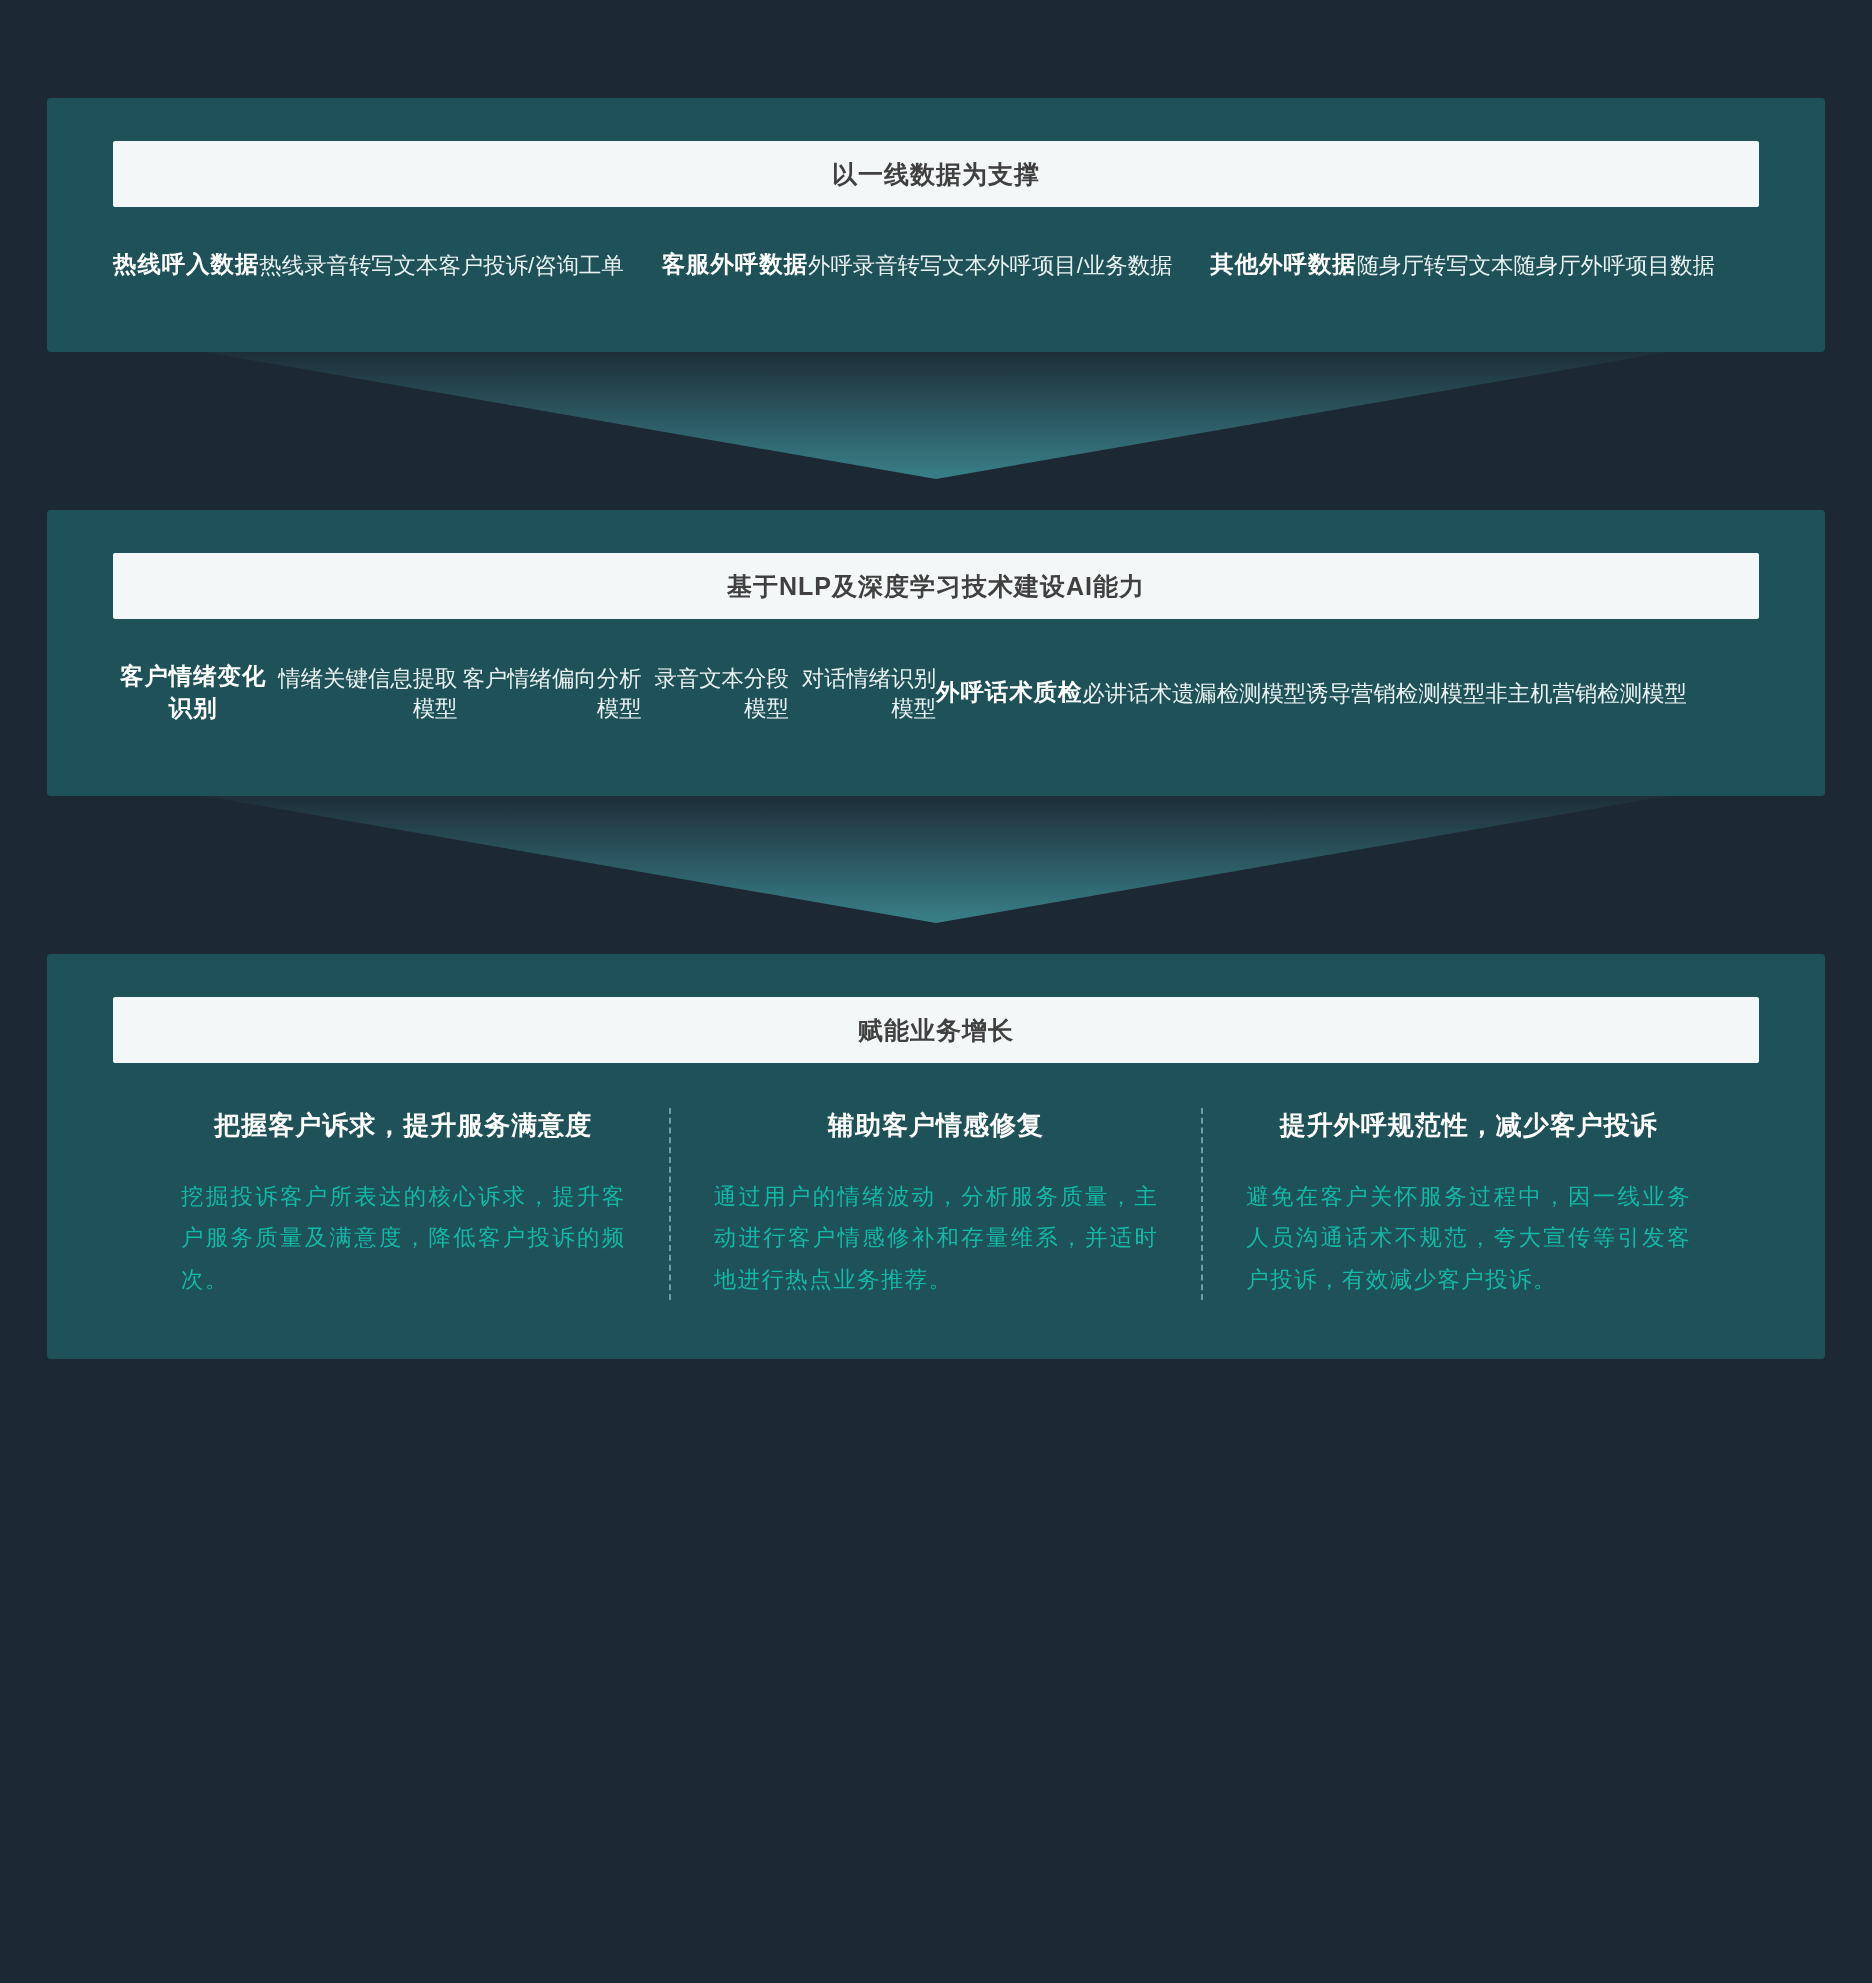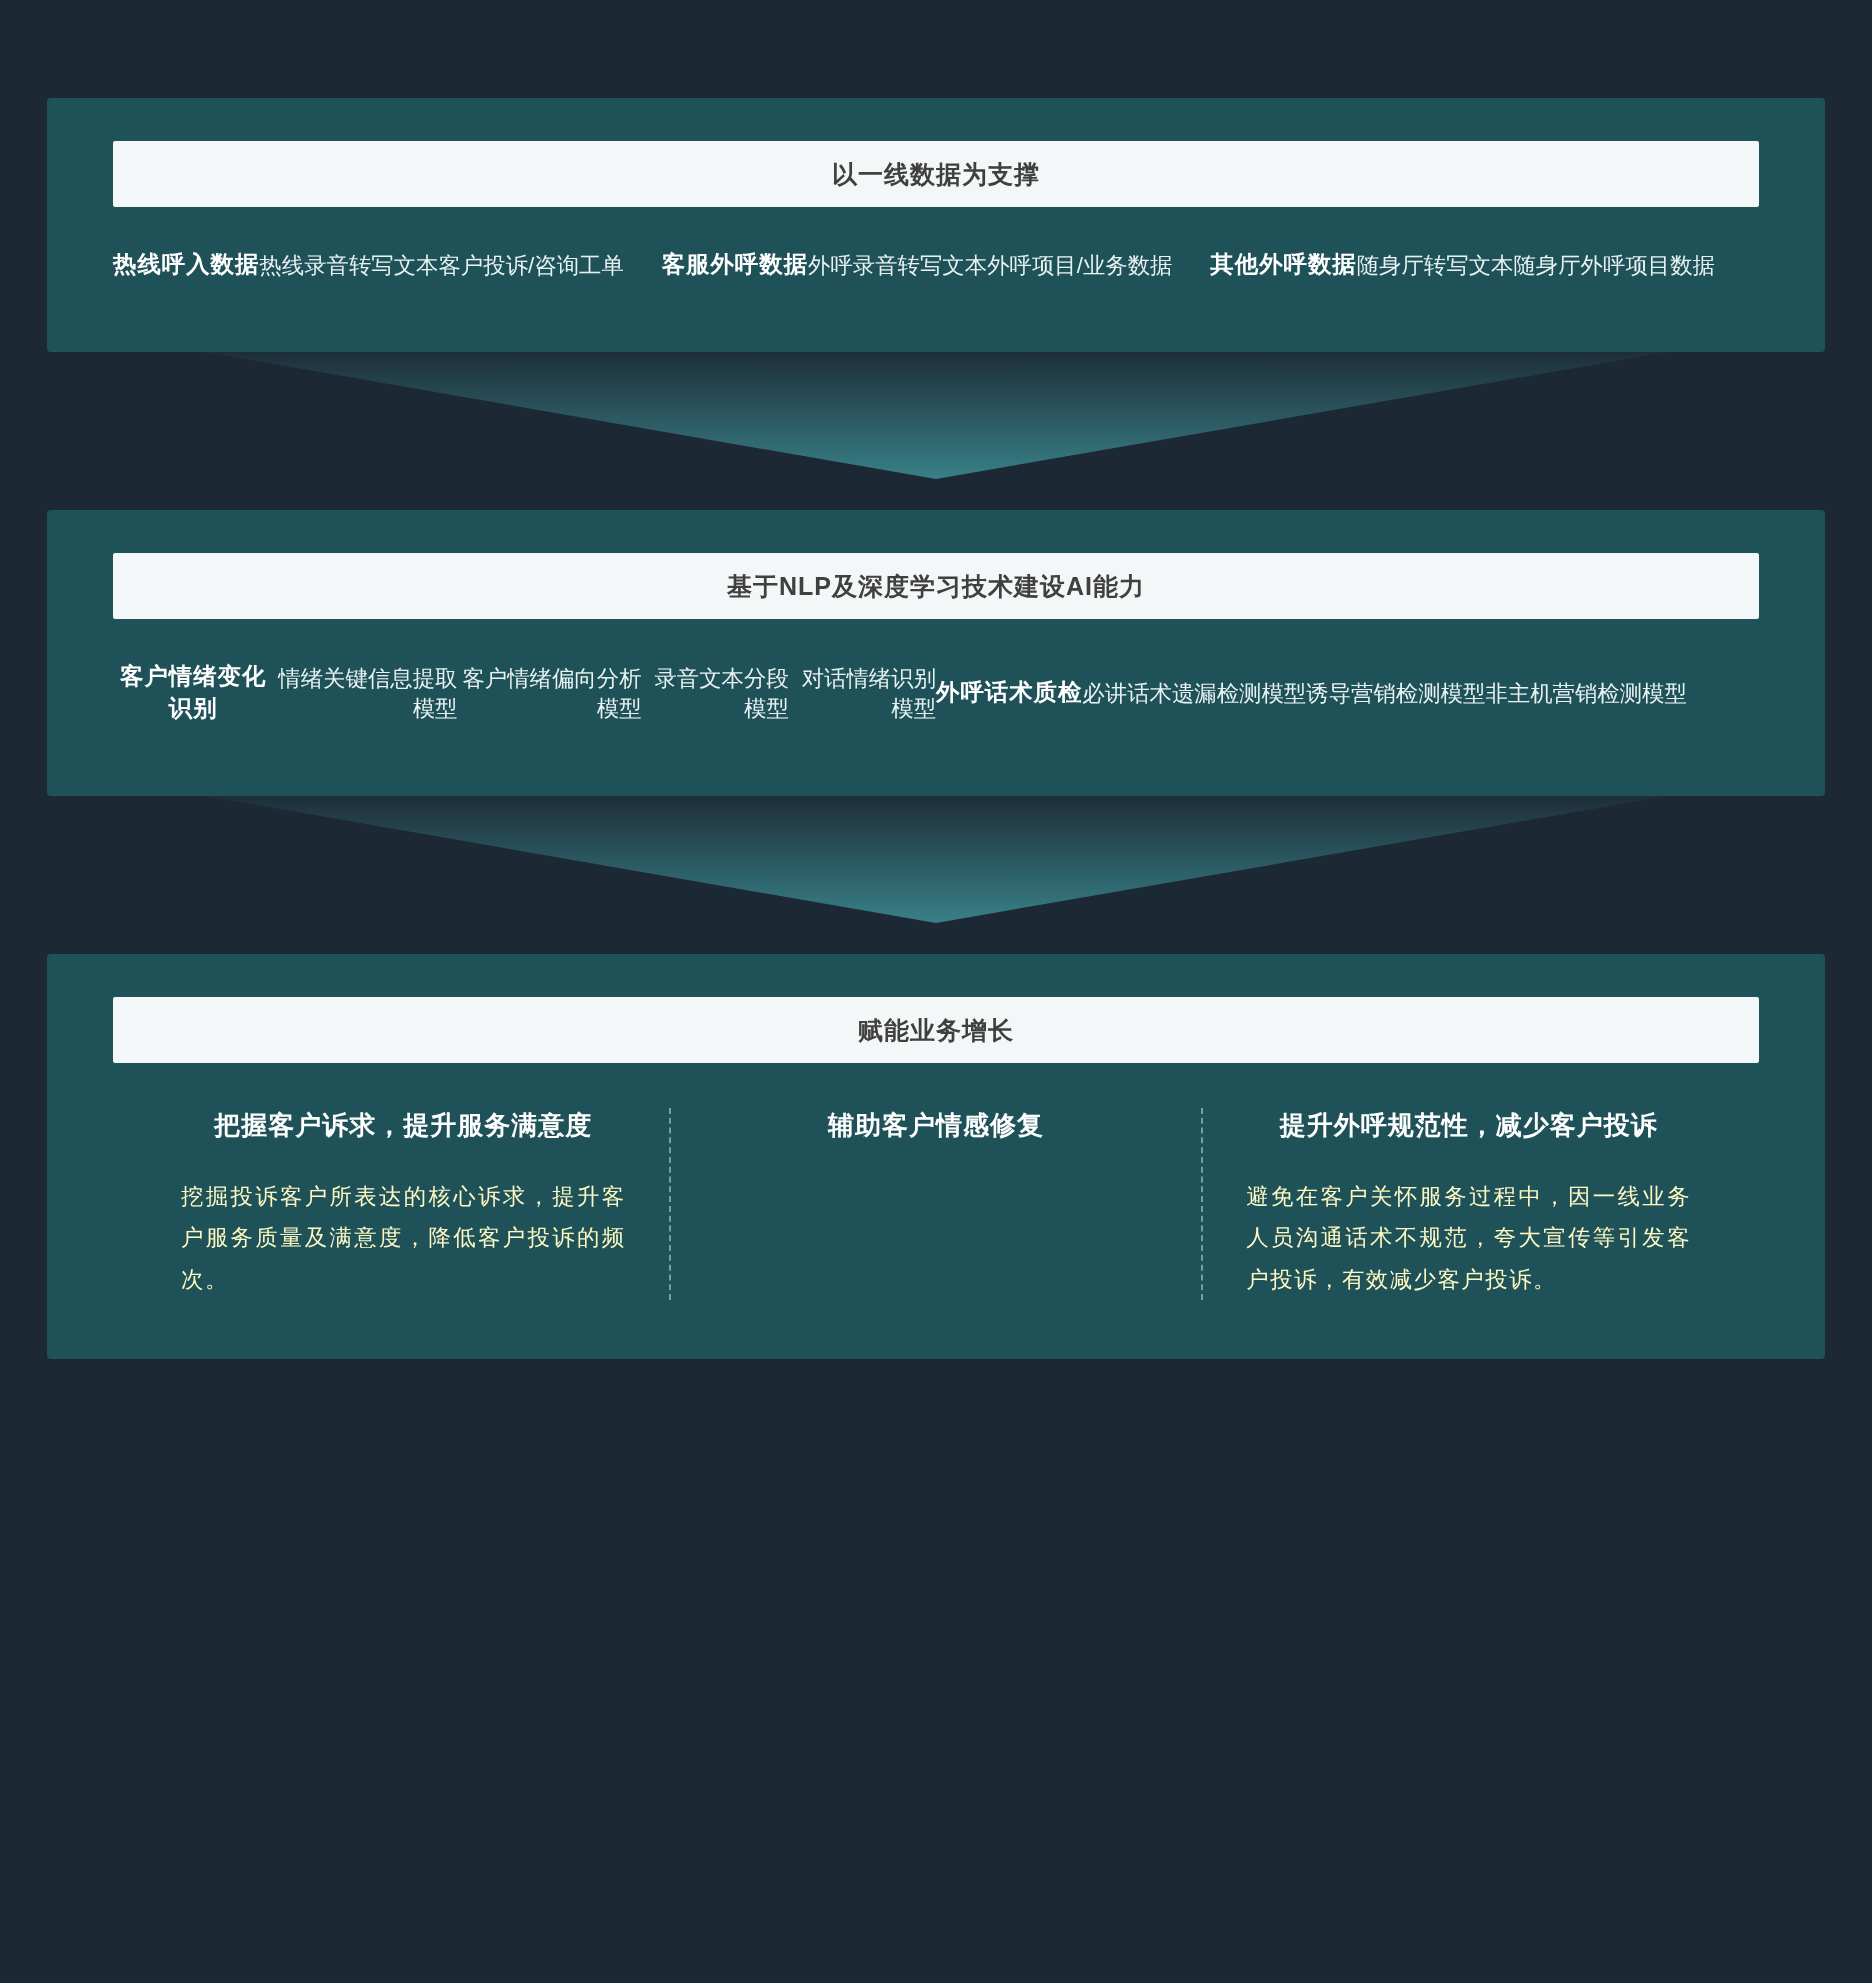--- a/index.html
+++ b/index.html
@@ -112,21 +112,21 @@
   }
   .bcol-head {
     font-size: 26px;
     font-weight: bold;
     margin-bottom: 33px;
     letter-spacing: 1px;
   }
   .bcol-body {
     font-size: 22.4px;
     line-height: 1.85;
-    color: #fef9c3;
+    color: #14b8a6;
     text-align: justify;
     text-align-last: left;
     letter-spacing: 1.5px;
     margin-top: 13px;
   }
 </style>
 </head>
 <body>
 
 <div class="page">
@@ -187,20 +187,21 @@
     <div class="panel-title-bar">
       <span class="panel-title">赋能业务增长</span>
     </div>
     <div class="cols-bottom">
       <div class="bcol">
         <div class="bcol-head">把握客户诉求，提升服务满意度</div>
         <div class="bcol-body">挖掘投诉客户所表达的核心诉求，提升客户服务质量及满意度，降低客户投诉的频次。</div>
       </div>
       <div class="bcol">
         <div class="bcol-head">辅助客户情感修复</div>
+        <div class="bcol-body">通过用户的情绪波动，分析服务质量，主动进行客户情感修补和存量维系，并适时地进行热点业务推荐。</div>
       </div>
       <div class="bcol">
         <div class="bcol-head">提升外呼规范性，减少客户投诉</div>
         <div class="bcol-body">避免在客户关怀服务过程中，因一线业务人员沟通话术不规范，夸大宣传等引发客户投诉，有效减少客户投诉。</div>
       </div>
     </div>
   </section>
 
 </div>
 

